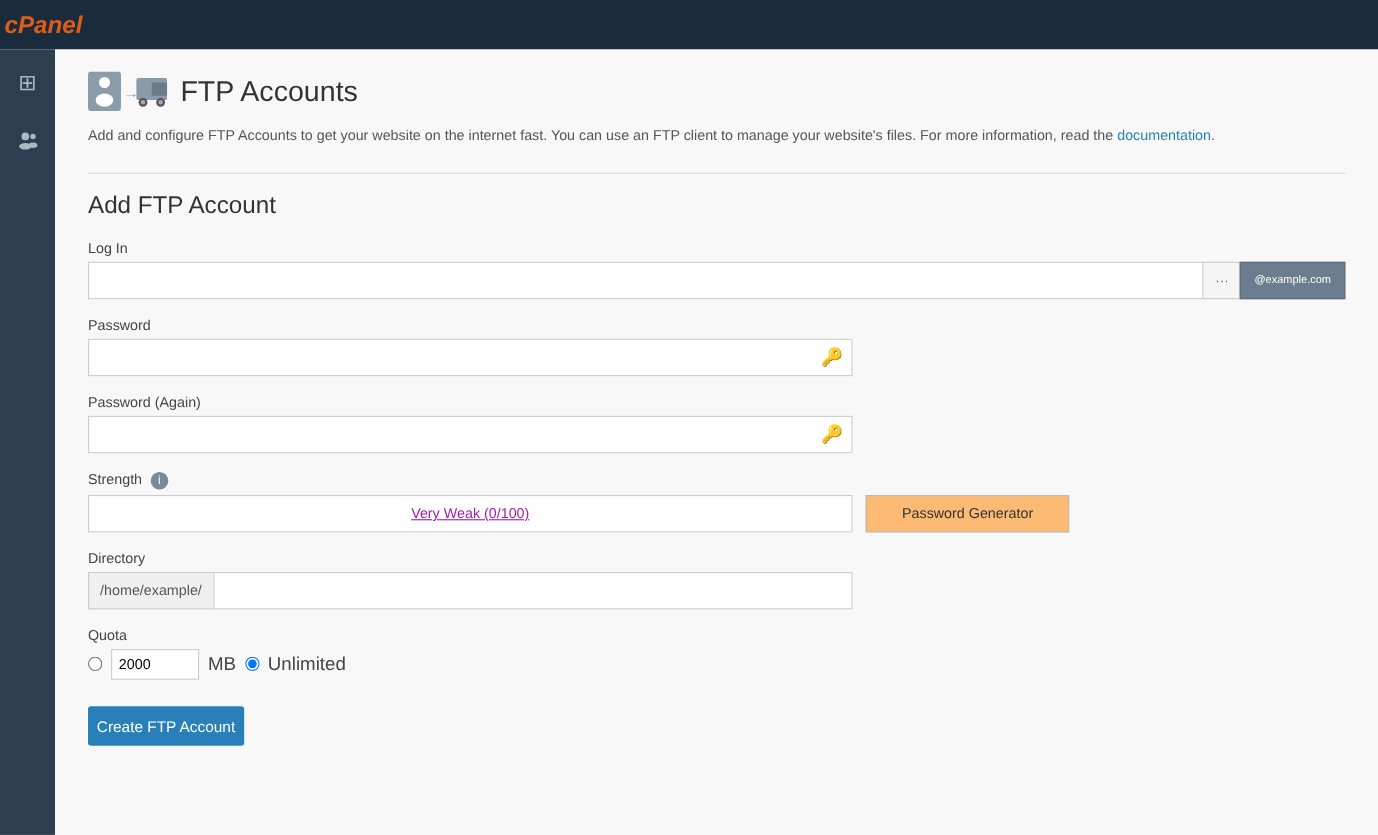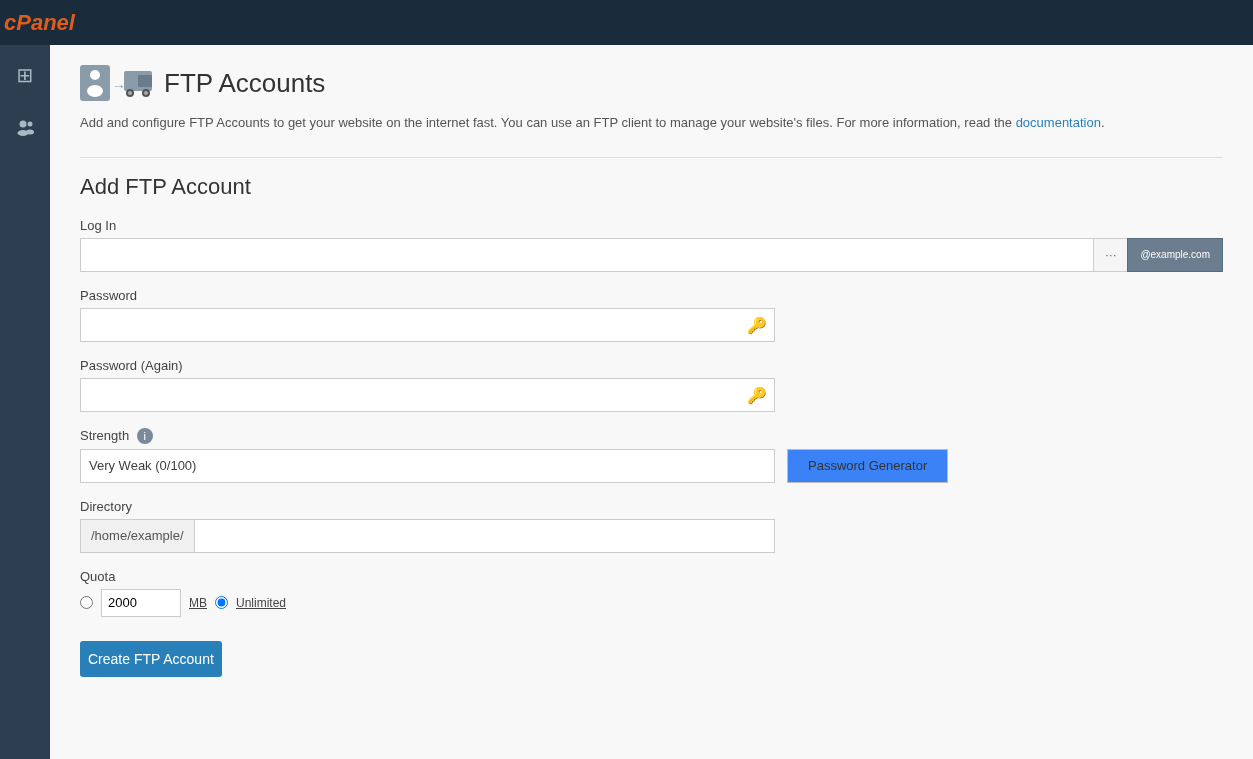--- a/index.html
+++ b/index.html
@@ -177,28 +177,29 @@
       width: 695px;
       height: 34px;
       border: 1px solid #ccc;
       background: white;
       display: flex;
       align-items: center;
       padding: 0 8px;
     }
     .strength-bar-inner {
       width: 100%;
-      text-align: left;
-      color: #404040;
-      font-size: 13px;
+      text-align: center;
+      color: #a21caf;
+      font-size: 13px;
+      text-decoration: underline;
     }
     .password-generator-btn {
       height: 34px;
-      padding: 0 20px;
-      background: #3b82f6;
+      padding: 0 32px;
+      background: #fdba74;
       border: 1px solid #bbb;
       color: #333;
       font-size: 13px;
       cursor: pointer;
       white-space: nowrap;
     }
 
     
     .directory-input-row {
       display: flex;
@@ -240,21 +241,21 @@
     }
     .quota-option input[type="radio"] { cursor: pointer; }
     .quota-option input[type="text"] {
       width: 80px;
       height: 28px;
       border: 1px solid #ccc;
       padding: 0 6px;
       font-size: 13px;
       outline: none;
     }
-    .quota-option label { color: #444; font-size: 12px; cursor: pointer; text-decoration: underline; }
+    .quota-option label { color: #444; font-size: 17px; cursor: pointer; }
 
     
     .create-btn {
       height: 36px;
       padding: 0 8px;
       background: #2980b9;
       color: white;
       border: none;
       font-size: 14px;
       cursor: pointer;

